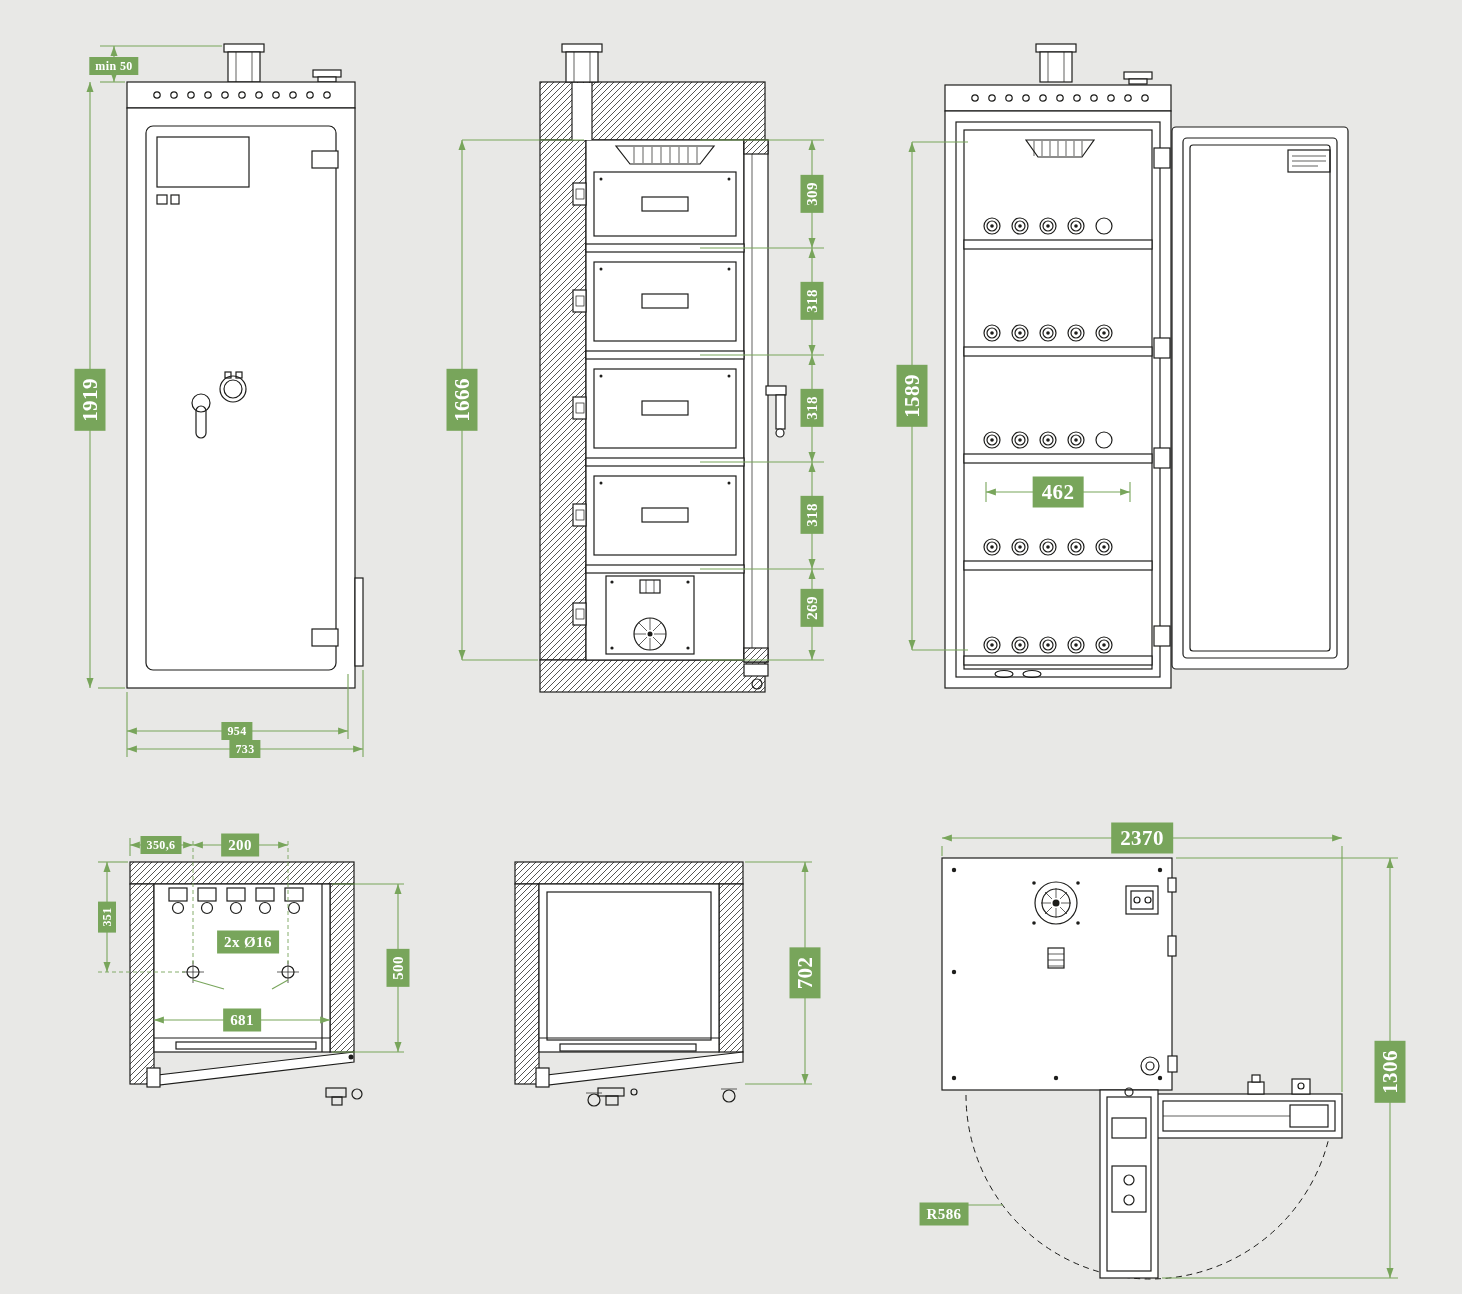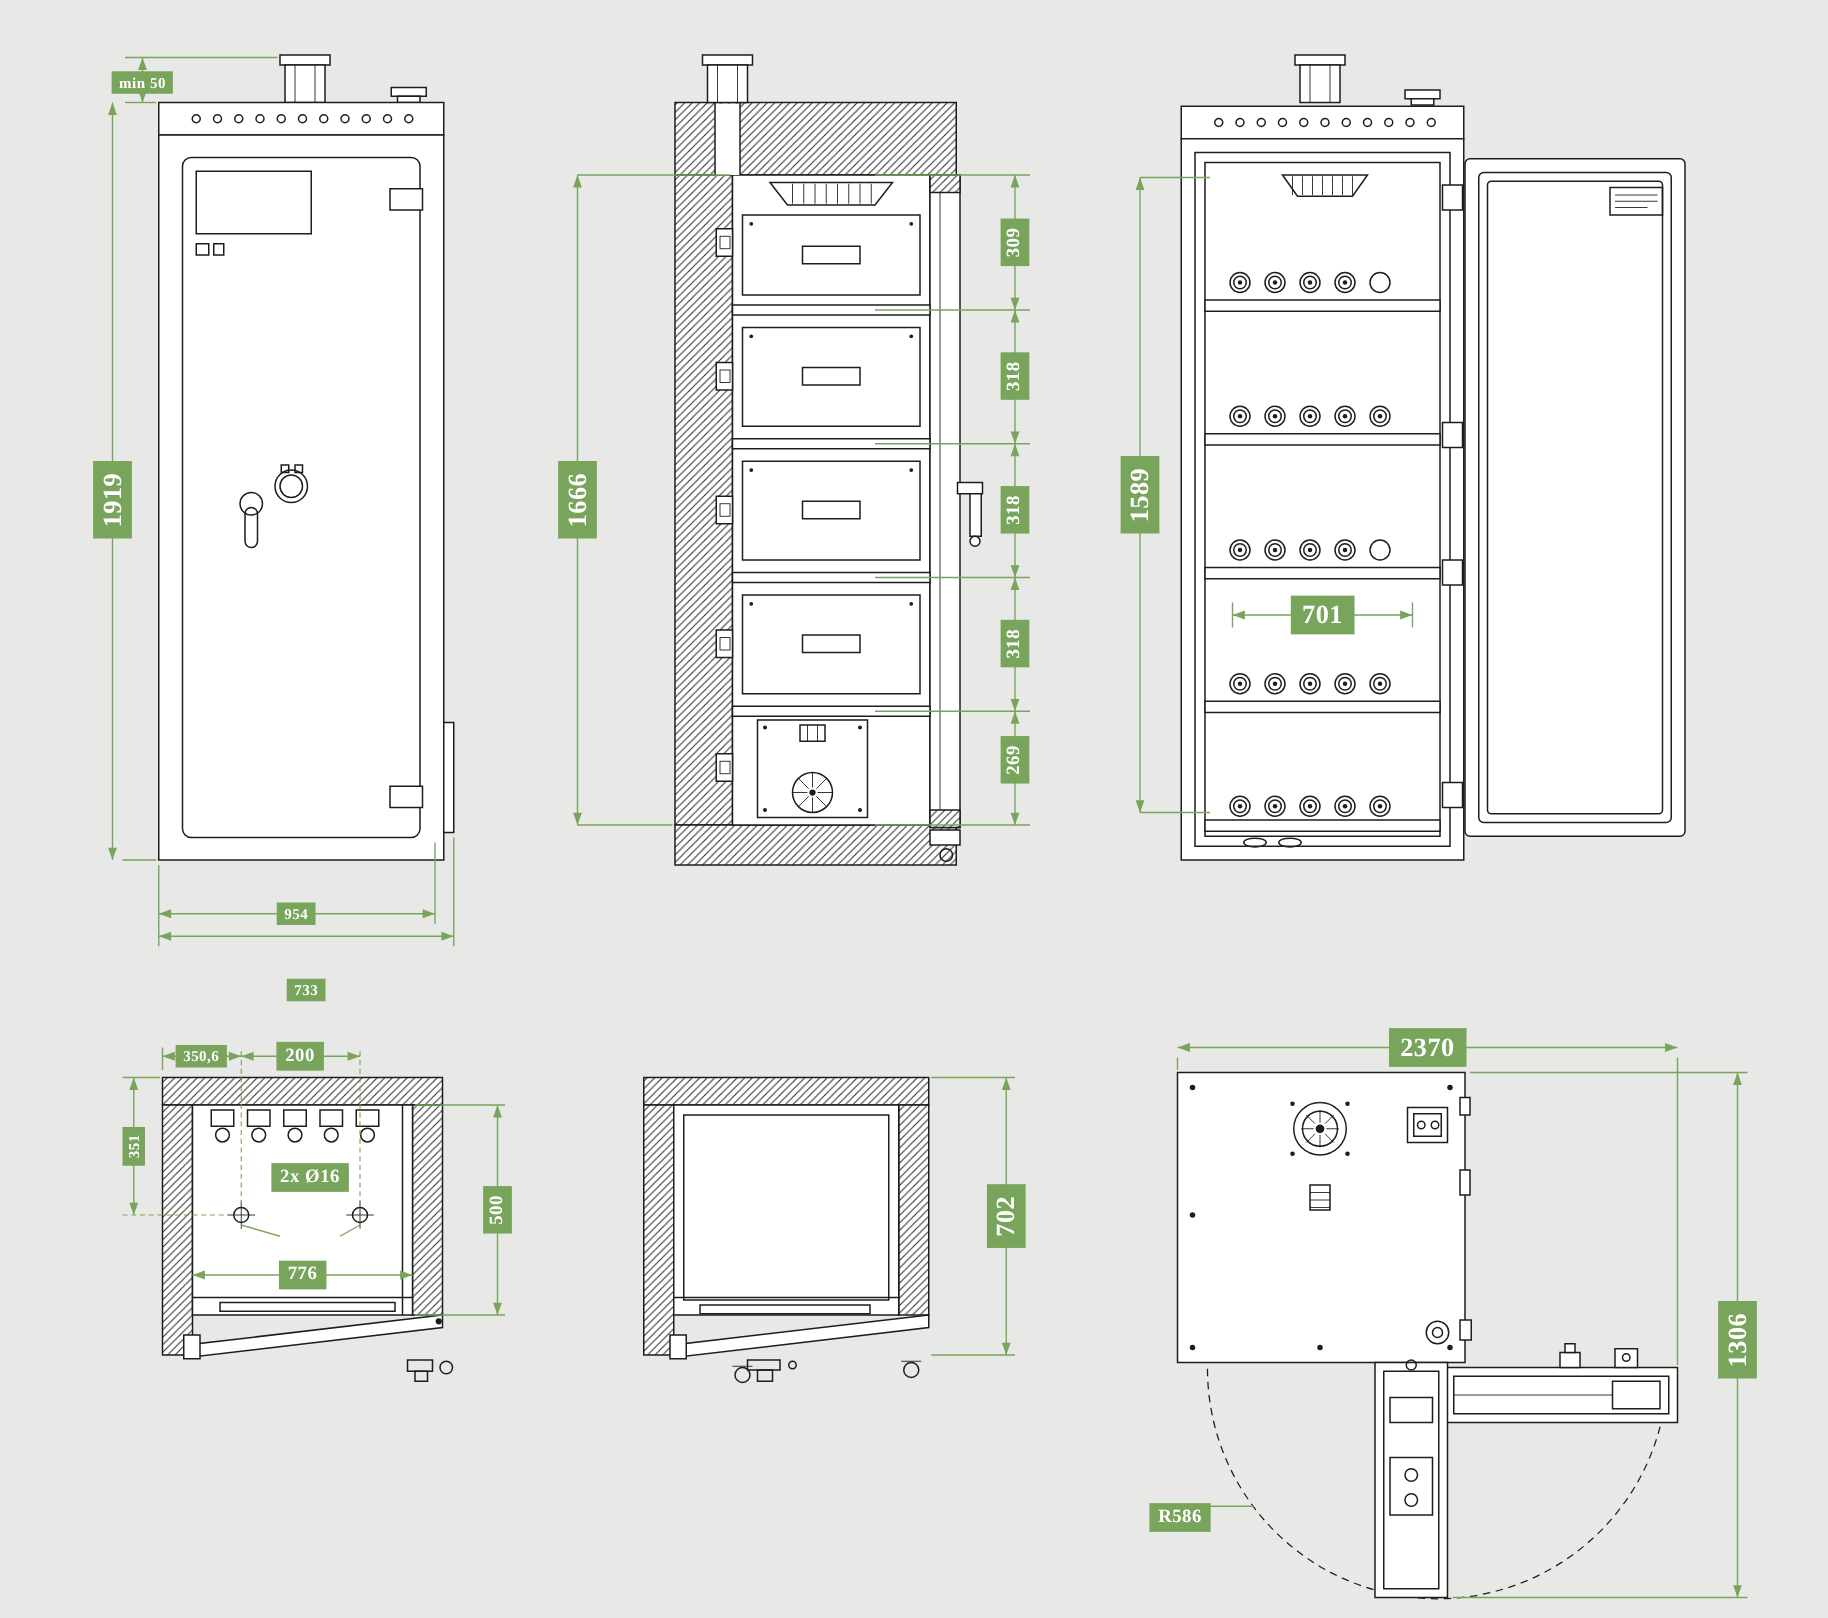--- a/index.html
+++ b/index.html
@@ -392,38 +392,38 @@
   <line class="g" x1="1176" y1="858" x2="1398" y2="858"></line>
   <line class="g" x1="1162" y1="1278" x2="1398" y2="1278"></line>
   <line class="g" x1="1390" y1="858" x2="1390" y2="1278" marker-start="url(#ah)" marker-end="url(#ah)"></line>
   <line class="g" x1="968" y1="1205" x2="1003" y2="1205"></line>
 </g>
 </svg>
 
 <div class="dim sm" style="left:114px;top:66px">min 50</div>
 <div class="dim v lg" style="left:90px;top:400px">1919</div>
 <div class="dim sm" style="left:237px;top:731px">954</div>
-<div class="dim sm" style="left:245px;top:792px">733</div>
+<div class="dim sm" style="left:245px;top:749px">733</div>
 
 <div class="dim v lg" style="left:462px;top:400px">1666</div>
 <div class="dim v md" style="left:812px;top:194px">309</div>
 <div class="dim v md" style="left:812px;top:301px">318</div>
 <div class="dim v md" style="left:812px;top:408px">318</div>
 <div class="dim v md" style="left:812px;top:515px">318</div>
 <div class="dim v md" style="left:812px;top:608px">269</div>
 
 <div class="dim v lg" style="left:912px;top:396px">1589</div>
-<div class="dim lg" style="left:1058px;top:492px">701</div>
+<div class="dim lg" style="left:1058px;top:492px">462</div>
 
 <div class="dim sm" style="left:161px;top:845px">350,6</div>
 <div class="dim md" style="left:240px;top:845px">200</div>
 <div class="dim v sm" style="left:107px;top:917px">351</div>
 <div class="dim v md" style="left:398px;top:968px">500</div>
 <div class="dim md" style="left:248px;top:942px">2x Ø16</div>
-<div class="dim md" style="left:242px;top:1020px">776</div>
+<div class="dim md" style="left:242px;top:1020px">681</div>
 
 <div class="dim v lg" style="left:805px;top:973px">702</div>
 
 <div class="dim lg" style="left:1142px;top:838px">2370</div>
 <div class="dim v lg" style="left:1390px;top:1072px">1306</div>
 <div class="dim md" style="left:944px;top:1214px">R586</div>
 
 </div>
 
 </body></html>

